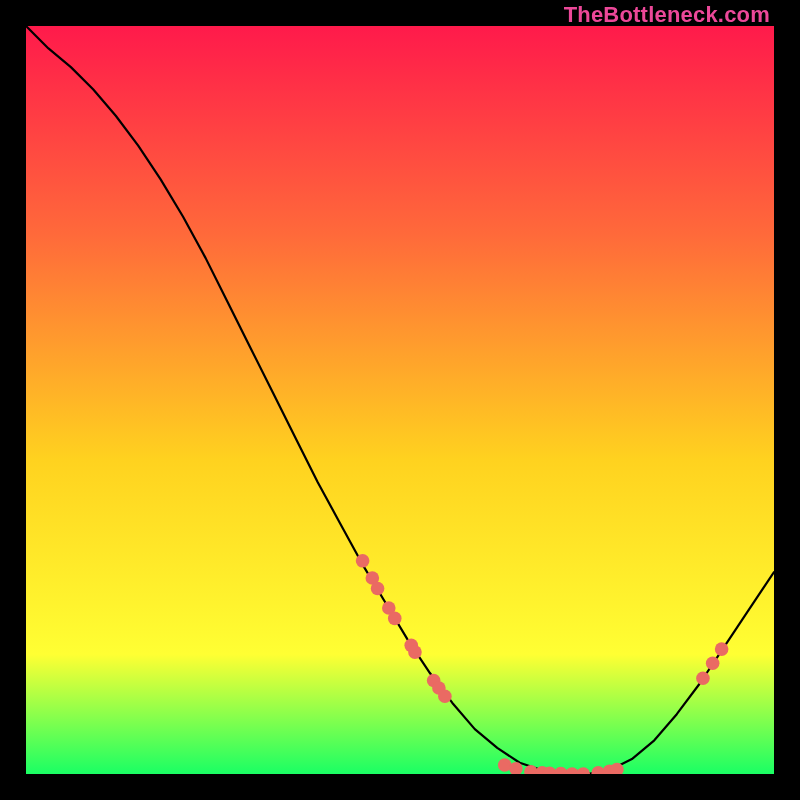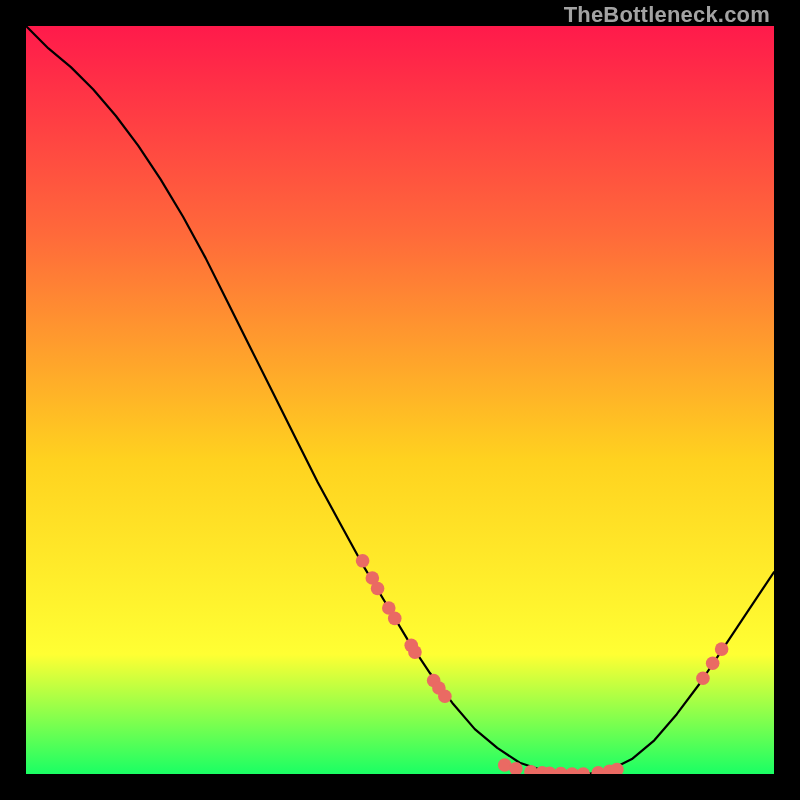--- a/index.html
+++ b/index.html
@@ -23,21 +23,21 @@
     position: absolute;
     left: 0;
     top: 0;
     width: 748px;
     height: 748px;
   }
   .watermark {
     position: absolute;
     top: 2px;
     right: 30px;
-    color: #a3a3a3;
+    color: #ec4899;
     font-size: 22px;
     font-weight: 600;
     letter-spacing: 0.2px;
     font-family: Arial, Helvetica, sans-serif;
   }
   svg {
     display: block;
   }
 </style>
 </head>

